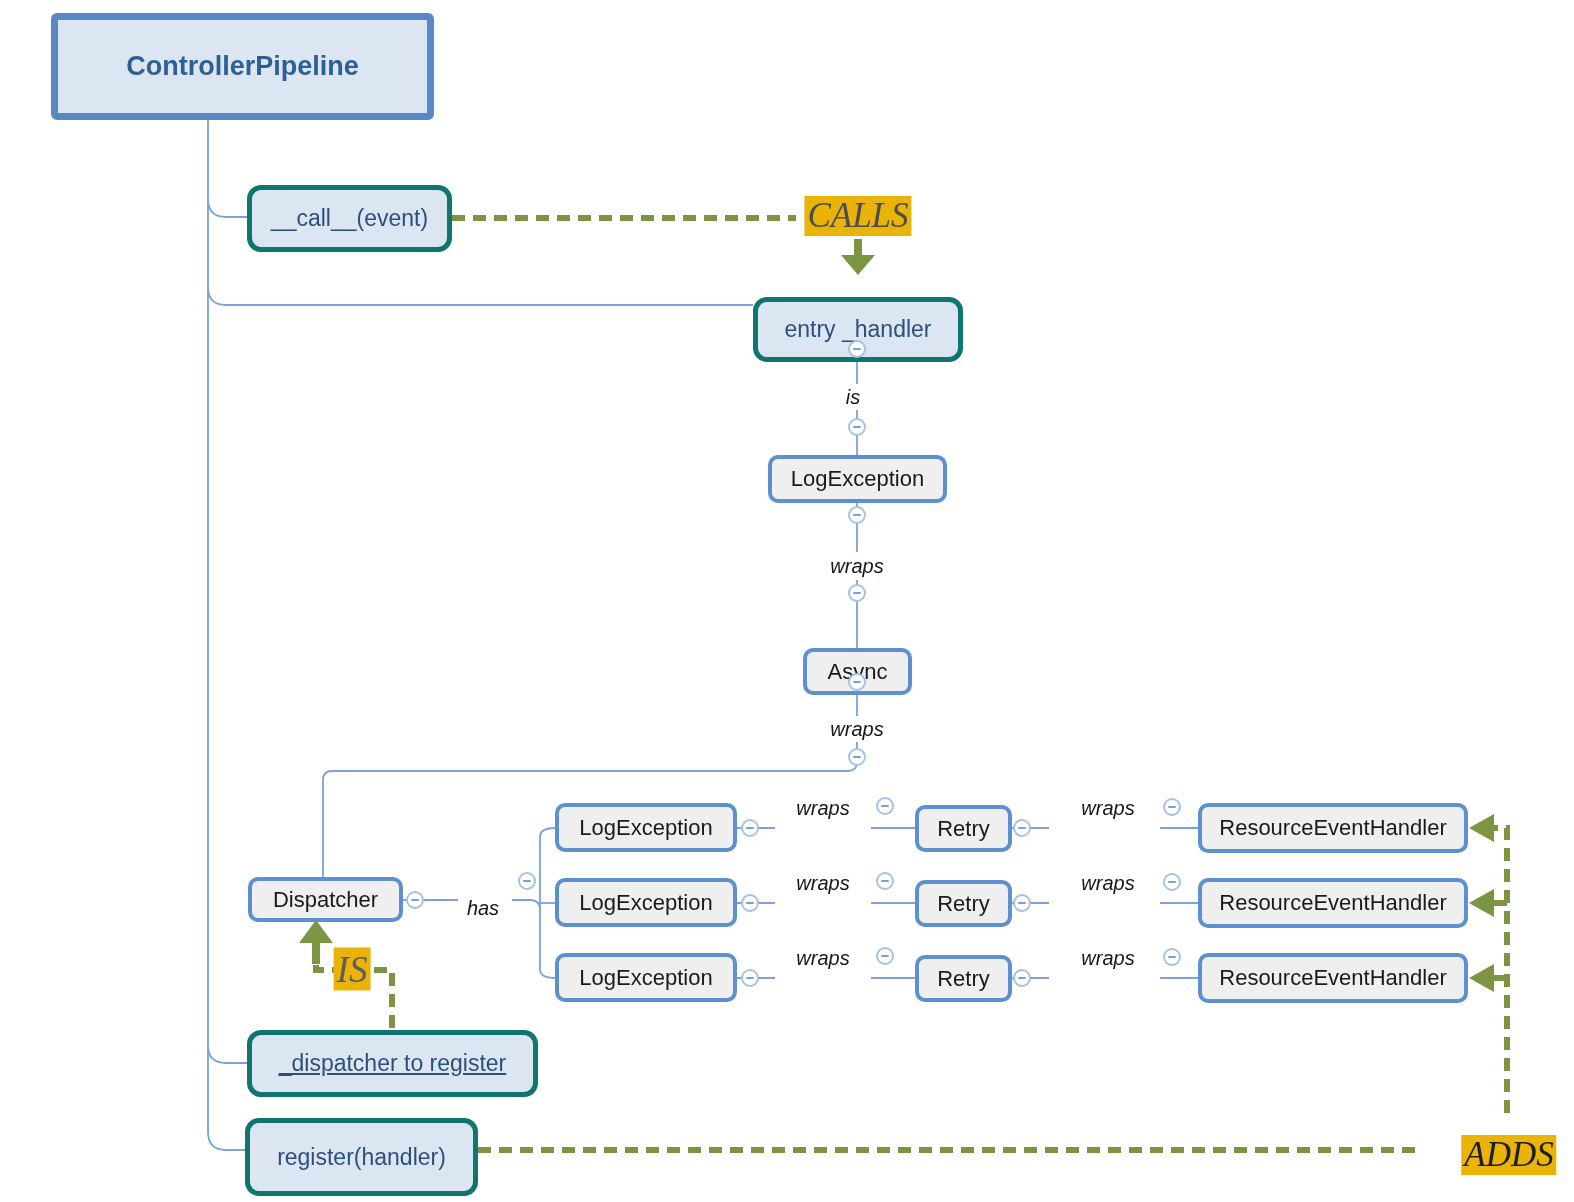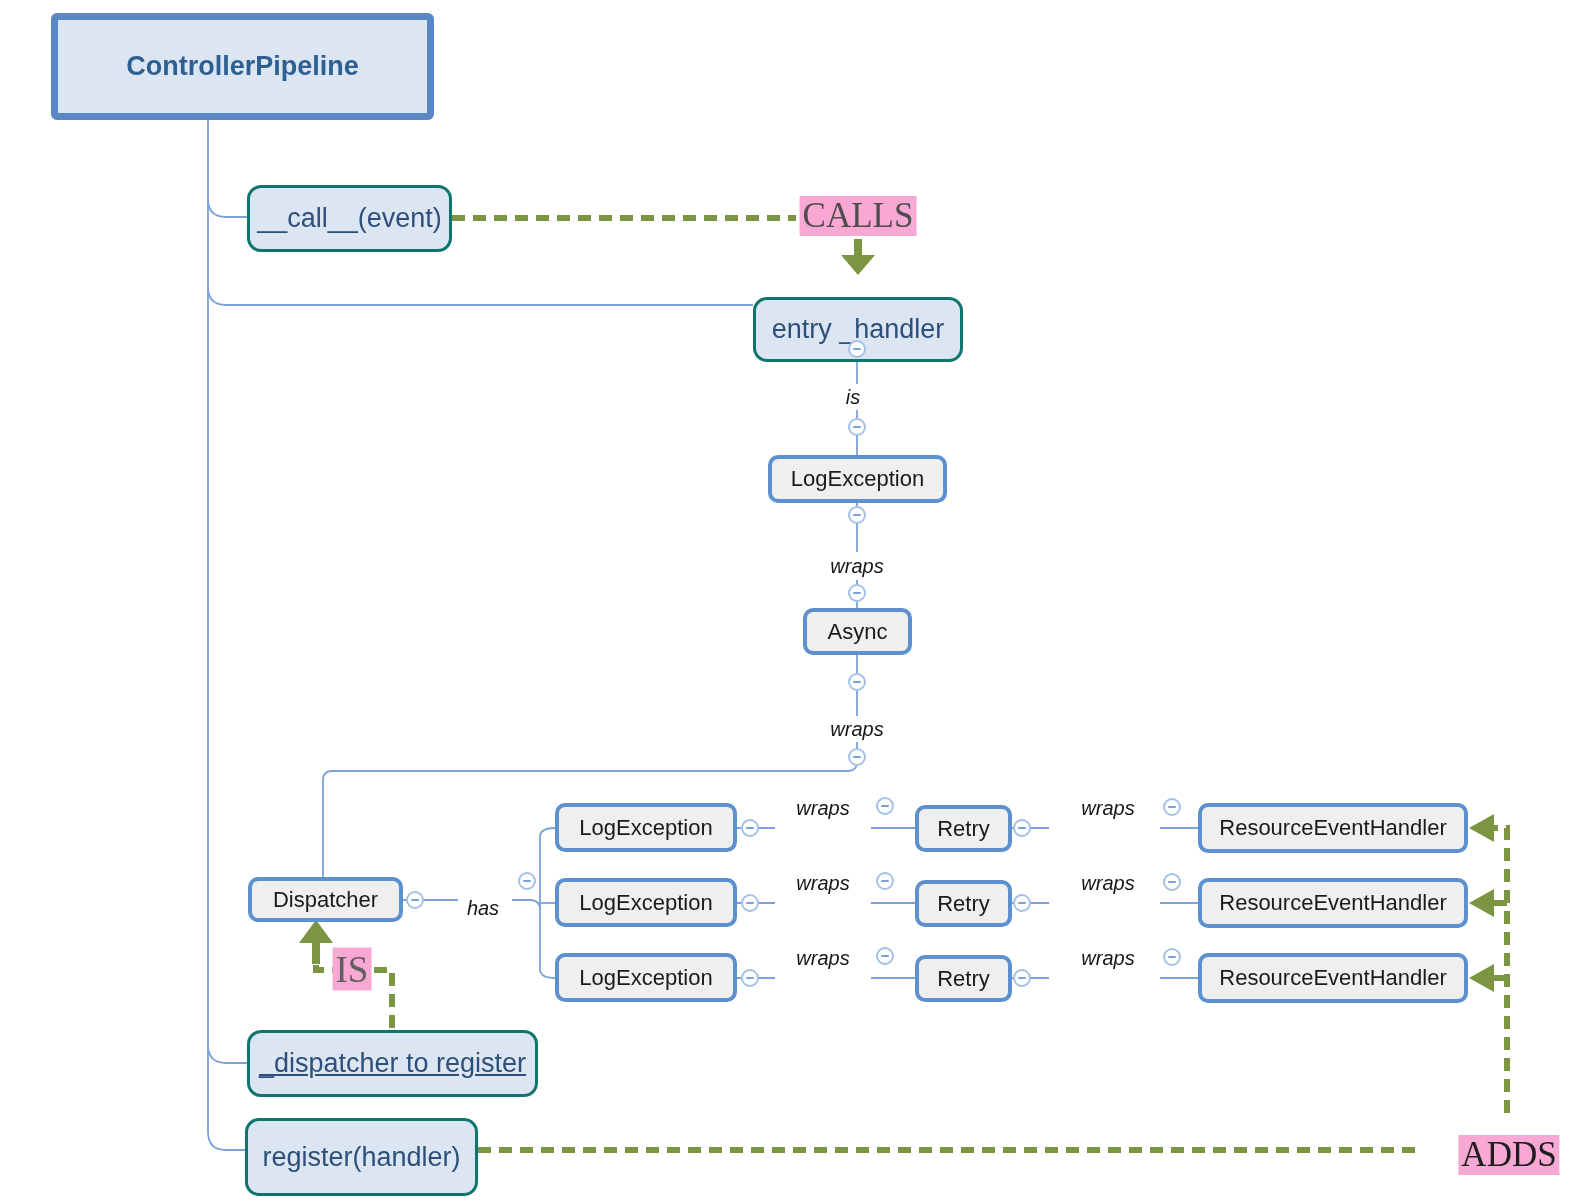--- a/index.html
+++ b/index.html
@@ -9,24 +9,24 @@
     background:#ffffff;
     font-family:"Liberation Sans",sans-serif;
     overflow:hidden;
   }
   .connector-layer{position:absolute;left:0;top:0;width:1574px;height:1202px;}
   .node{
     position:absolute;
     display:flex;align-items:center;justify-content:center;
     box-sizing:border-box;
     background:#dce6f3;
-    border:3px solid #0f766e;
+    border:5px solid #0f766e;
     border-radius:14px;
     color:#2d4f79;
-    font-size:27px;
+    font-size:23px;
     white-space:nowrap;
     z-index:3;
   }
   .node.gray{
     background:#f0efef;
     border:4px solid #5c90cf;
     border-radius:10px;
     color:#1a1a1a;
     font-size:22px;
   }
@@ -66,22 +66,23 @@
     color:#161616;
     background:#ffffff;
     padding:0 4px;
     white-space:nowrap;
     z-index:2;
   }
   .rel-label{
     position:absolute;
     transform:translate(-50%,-50%);
     font-family:"Liberation Serif",serif;
+    font-style:italic;
     font-size:35px;
-    background:#f9a8d4;
+    background:#eab308;
     padding:0 3px;
     white-space:nowrap;
     z-index:2;
   }
   .rel-calls{color:#4d4d4d;}
   .rel-is{color:#5e5e5e;font-size:37px;}
   .rel-adds{color:#1e1e1e;}
 </style>
 </head>
 <body>
@@ -128,21 +129,21 @@
   </svg>
 
   <div class="node root" style="left:15px;top:13px;width:383px;height:107px;">ControllerPipeline</div>
 
   <div class="node" style="left:247px;top:185px;width:205px;height:67px;">__call__(event)</div>
 
   <div class="node" style="left:753px;top:273px;width:210px;height:65px;margin-top:24px;">entry _handler</div>
 
   <div class="node gray" style="left:768px;top:455px;width:179px;height:48px;">LogException</div>
 
-  <div class="node gray" style="left:803px;top:608px;width:109px;height:47px;">Async</div>
+  <div class="node gray" style="left:803px;top:648px;width:109px;height:47px;">Async</div>
 
   <div class="node gray" style="left:248px;top:877px;width:155px;height:45px;">Dispatcher</div>
 
   <div class="node gray" style="left:555px;top:803px;width:182px;height:49px;">LogException</div>
   <div class="node gray" style="left:915px;top:805px;width:97px;height:47px;">Retry</div>
   <div class="node gray" style="left:1198px;top:803px;width:270px;height:50px;">ResourceEventHandler</div>
 
   <div class="node gray" style="left:555px;top:878px;width:182px;height:49px;">LogException</div>
   <div class="node gray" style="left:915px;top:880px;width:97px;height:47px;">Retry</div>
   <div class="node gray" style="left:1198px;top:878px;width:270px;height:50px;">ResourceEventHandler</div>

